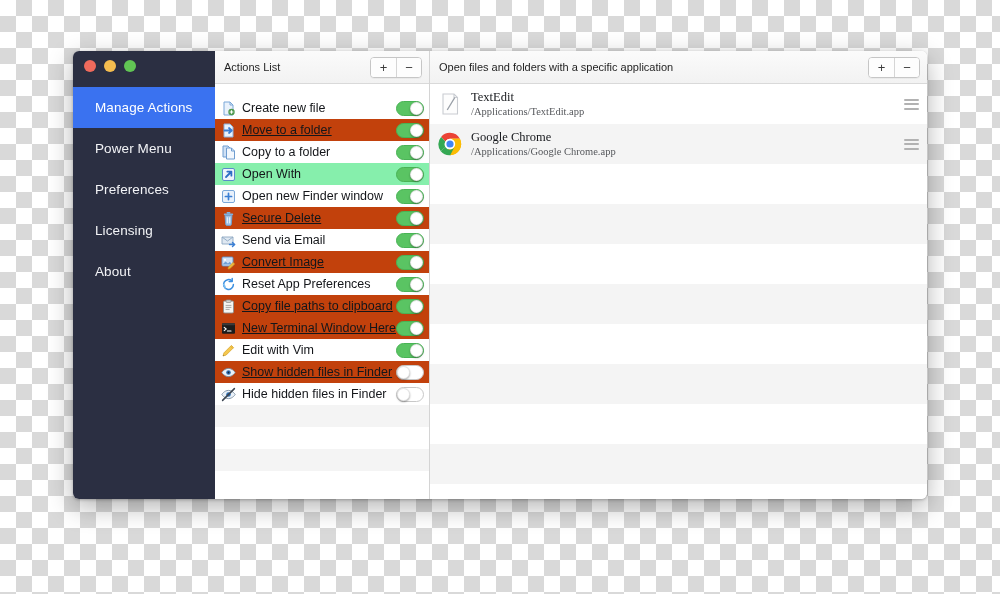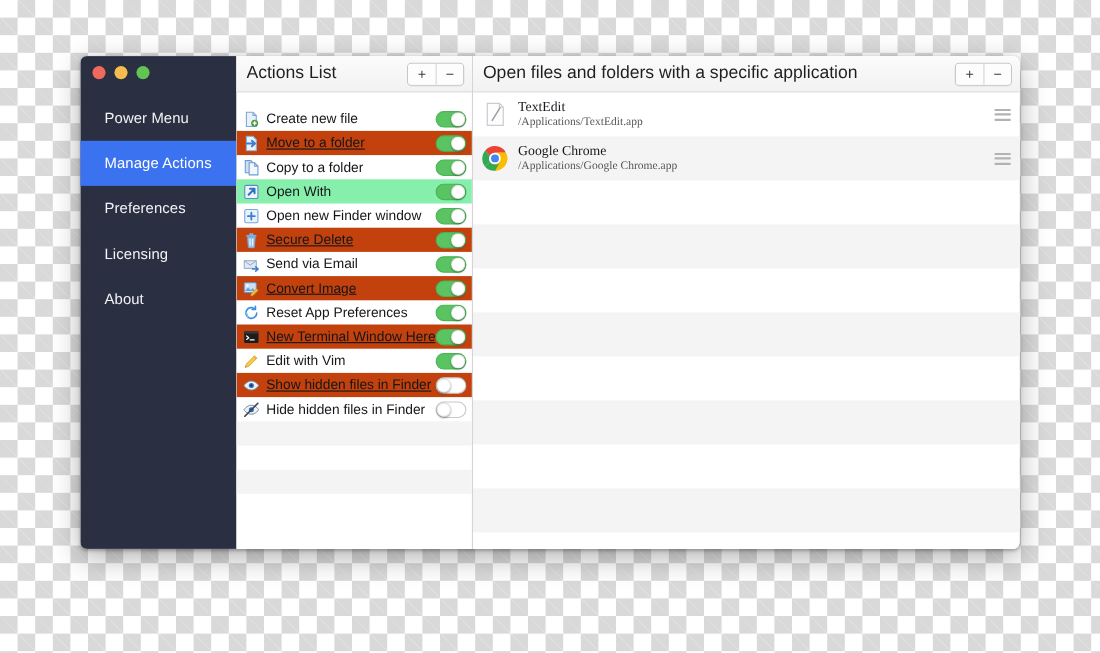--- a/index.html
+++ b/index.html
@@ -92,21 +92,21 @@
     height: 33px;
     flex: 0 0 33px;
     background: linear-gradient(180deg,#fbfbfb 0%, #f2f2f2 100%);
     border-bottom: 1px solid #d9d9d9;
     display: flex;
     align-items: center;
     padding: 0 7px 0 9px;
     box-sizing: border-box;
   }
   .col-header .title {
-    font-size: 16px;
+    font-size: 11px;
     color: #1f1f1f;
     flex: 1;
     white-space: nowrap;
     overflow: hidden;
   }
   .seg {
     display: flex;
     border: 1px solid #c6c6c6;
     border-radius: 4px;
     overflow: hidden;
@@ -260,25 +260,25 @@
 
 <div class="window">
 
   <div class="sidebar">
     <div class="traffic">
       <span class="dot close"></span>
       <span class="dot min"></span>
       <span class="dot max"></span>
     </div>
     <div class="nav" id="nav-host">
+        <div class="nav-item active">
+          <span>Manage Actions</span>
+        </div>
         <div class="nav-item">
           <span>Power Menu</span>
-        </div>
-        <div class="nav-item active">
-          <span>Manage Actions</span>
         </div>
         <div class="nav-item">
           <span>Preferences</span>
         </div>
         <div class="nav-item">
           <span>Licensing</span>
         </div>
         <div class="nav-item">
           <span>About</span>
         </div>
@@ -400,20 +400,33 @@
         </div>
         <div class="arow">
           <span class="ico">
             <svg width="15" height="15" viewBox="0 0 15 15" xmlns="http://www.w3.org/2000/svg">
               <path d="M12.4 7.5a4.9 4.9 0 11-1.6-3.6" fill="none" stroke="#3b8fe0" stroke-width="1.5" stroke-linecap="round"></path>
               <path d="M2.6 7.5a4.9 4.9 0 011.6 3.6" fill="none" stroke="#7fc1f2" stroke-width="1.5" stroke-linecap="round"></path>
               <path d="M11.2 1.4v3h-3" fill="none" stroke="#3b8fe0" stroke-width="1.5" stroke-linecap="round" stroke-linejoin="round"></path>
             </svg>
           </span>
           <span class="lbl">Reset App Preferences</span>
+          <span class="tgl on">
+            <span class="knob"></span>
+          </span>
+        </div>
+        <div class="arow alt">
+          <span class="ico">
+            <svg width="15" height="15" viewBox="0 0 15 15" xmlns="http://www.w3.org/2000/svg">
+              <rect x="2.5" y="2" width="10" height="12" rx="1.2" fill="#f5f5f2" stroke="#8c8c8c" stroke-width="0.9"></rect>
+              <rect x="5" y="1" width="5" height="2.4" rx="0.8" fill="#d8d8d4" stroke="#8c8c8c" stroke-width="0.8"></rect>
+              <path d="M4.6 6.4h5.8M4.6 8.4h5.8M4.6 10.4h4" stroke="#9a9a9a" stroke-width="0.85"></path>
+            </svg>
+          </span>
+          <span class="lbl">Copy file paths to clipboard</span>
           <span class="tgl on">
             <span class="knob"></span>
           </span>
         </div>
         <div class="arow alt">
           <span class="ico">
             <svg width="15" height="15" viewBox="0 0 15 15" xmlns="http://www.w3.org/2000/svg">
               <rect x="1" y="2.2" width="13" height="10.6" rx="1" fill="#1c1c1c"></rect>
               <rect x="1" y="2.2" width="13" height="2" rx="1" fill="#3a3a3a"></rect>
               <path d="M3.2 6.4l2 1.6-2 1.6" fill="none" stroke="#fff" stroke-width="1.1" stroke-linecap="round" stroke-linejoin="round"></path>

